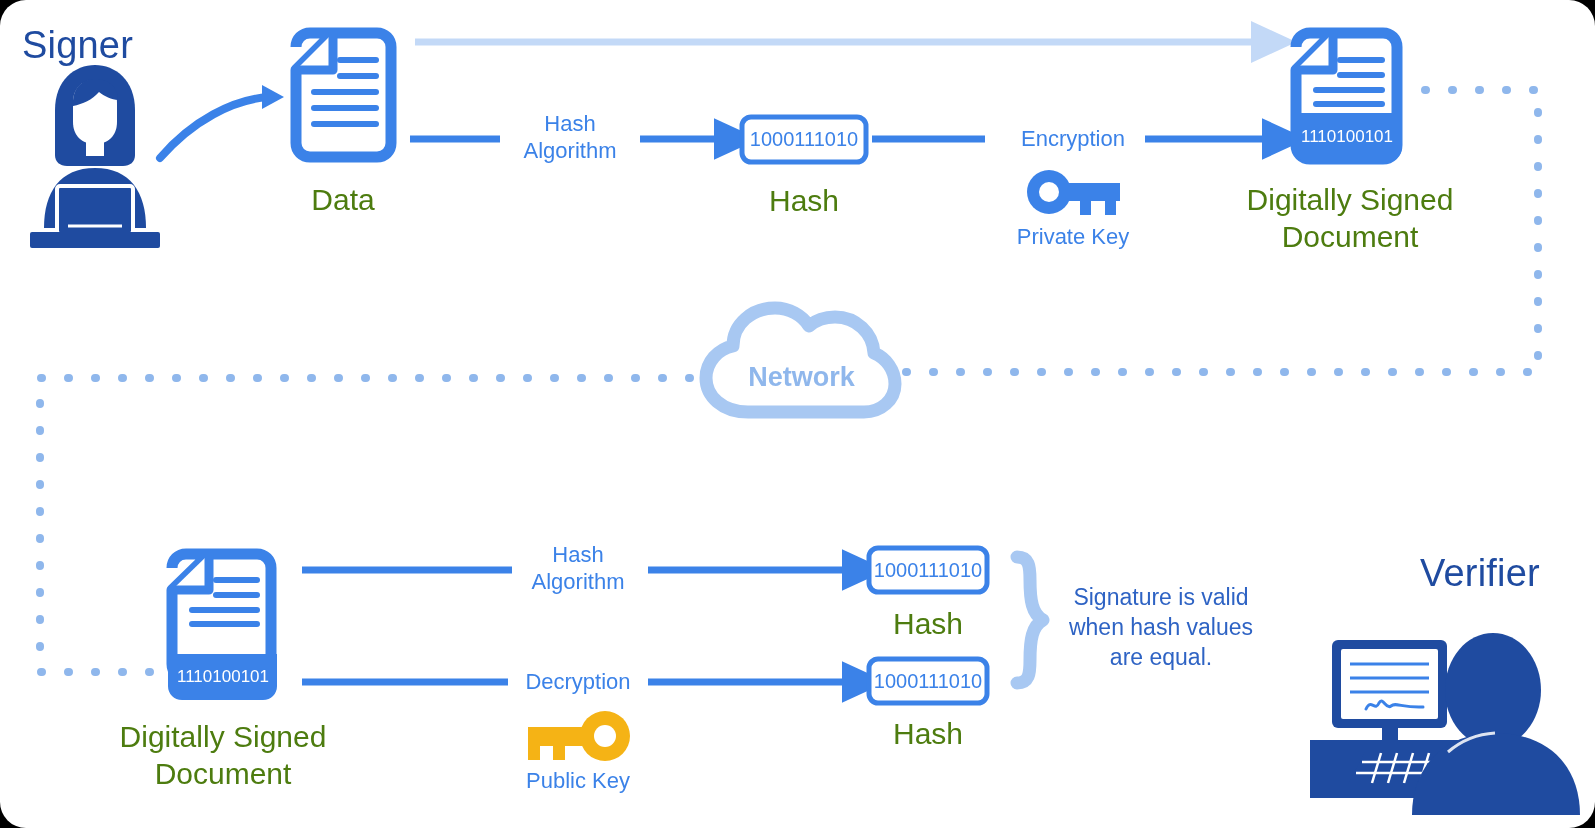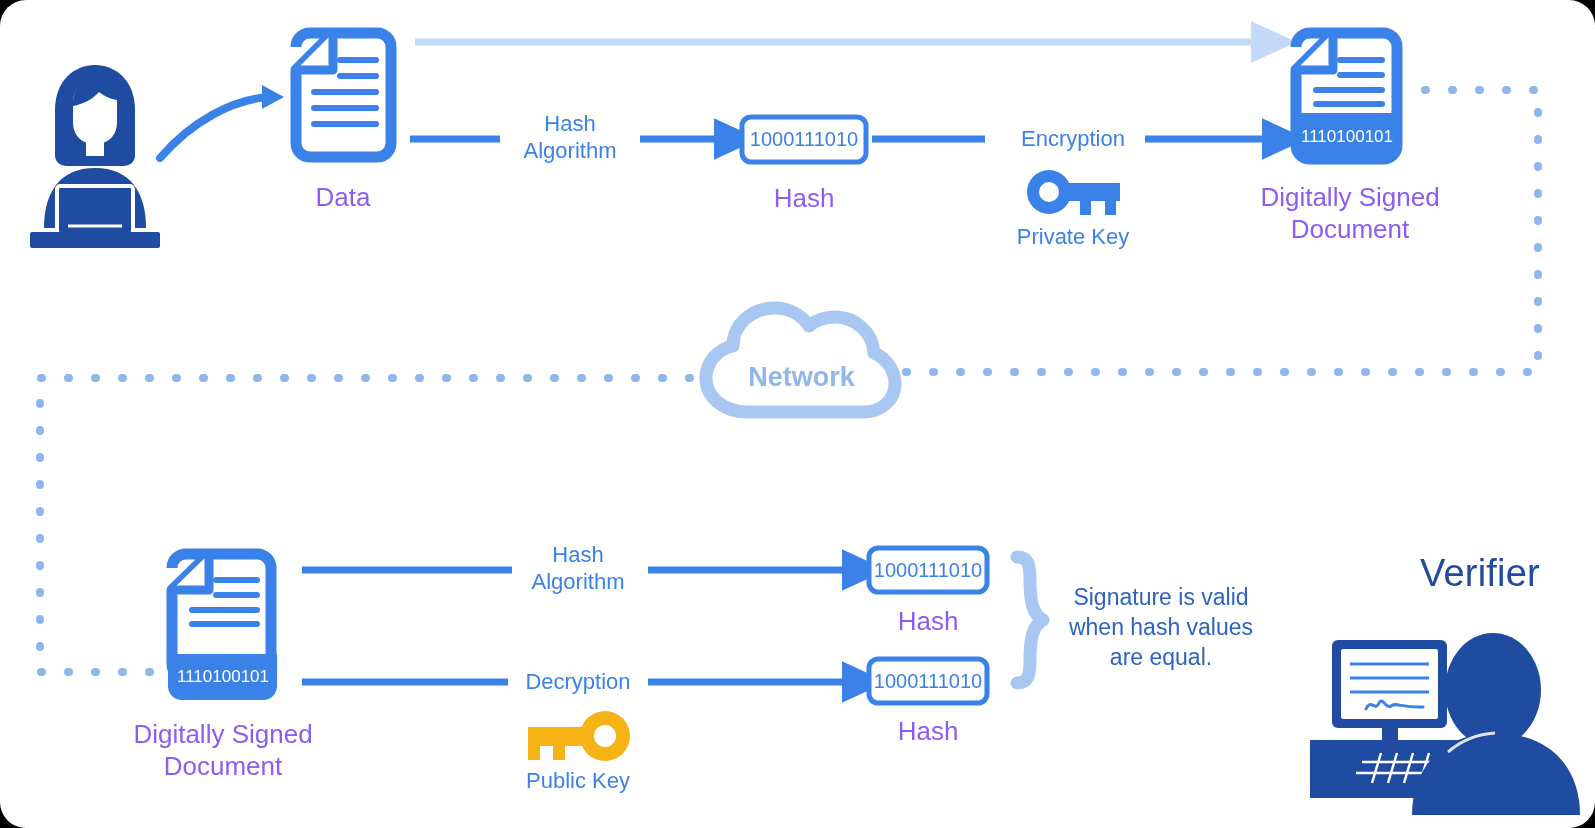--- a/index.html
+++ b/index.html
@@ -32,22 +32,22 @@
   .role-title {
     color: #1F4BA0;
     font-size: 38px;
     letter-spacing: 0.2px;
   }
   .step-label {
     color: #3B82E8;
     font-size: 22px;
   }
   .node-label {
-    color: #8b5cf6;
-    font-size: 26px;
+    color: #4d7c0f;
+    font-size: 30px;
   }
   .hash-text {
     color: #3B82E8;
     font-size: 20px;
   }
   .sig-text {
     color: #ffffff;
     font-size: 17px;
   }
   .cloud-text {
@@ -232,20 +232,21 @@
       </g>
 
       <ellipse cx="1493" cy="690" rx="48" ry="57" fill="#1F4BA0"></ellipse>
 
       <path d="M1412,815 C1412,763 1448,733 1495,733 C1545,733 1580,763 1580,815 z" fill="#1F4BA0"></path>
 
       <path d="M1448,752 C1462,740 1478,734 1495,733" fill="none" stroke="#ffffff" stroke-width="3" opacity="0.85"></path>
     </g>
   </svg>
 
+  <div class="lbl role-title" style="left:22px; top:22px; width:180px; text-align:left;">Signer</div>
 
   <div class="lbl node-label" style="left:283px; top:182px; width:120px;">Data</div>
 
   <div class="lbl step-label" style="left:480px; top:111px; width:180px;">Hash
 Algorithm</div>
 
   <div class="lbl hash-text" style="left:742px; top:127px; width:124px;">1000111010</div>
 
   <div class="lbl node-label" style="left:744px; top:183px; width:120px;">Hash</div>
 

